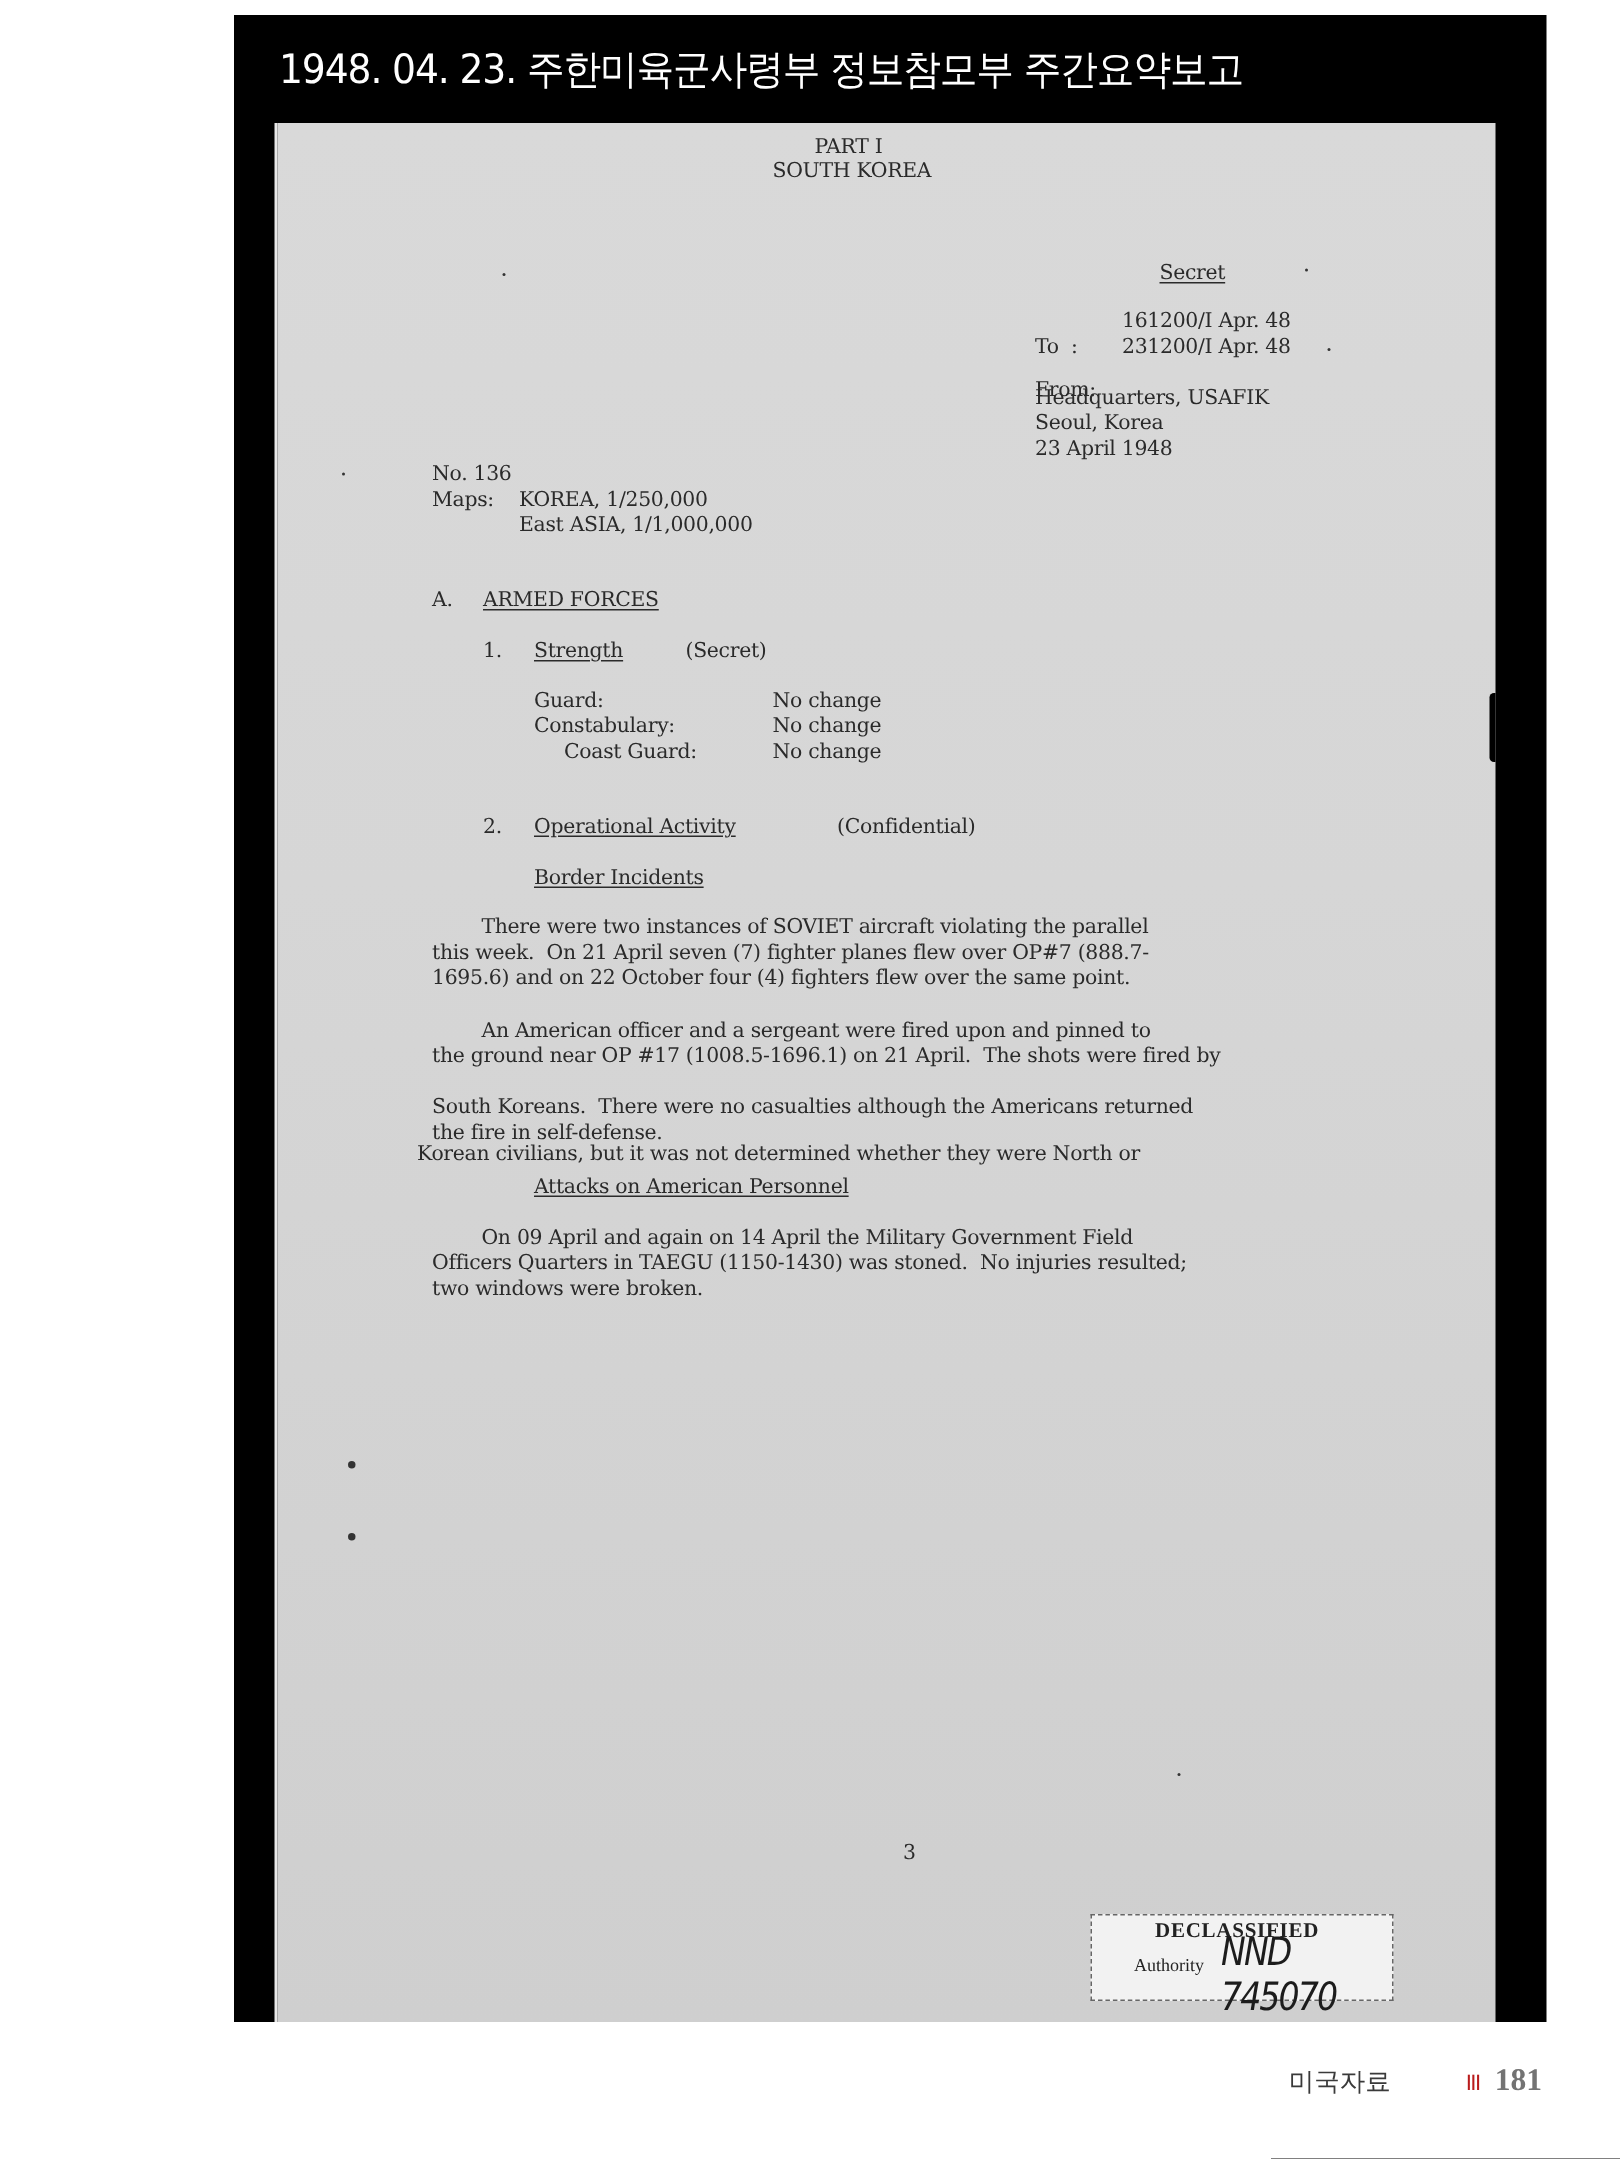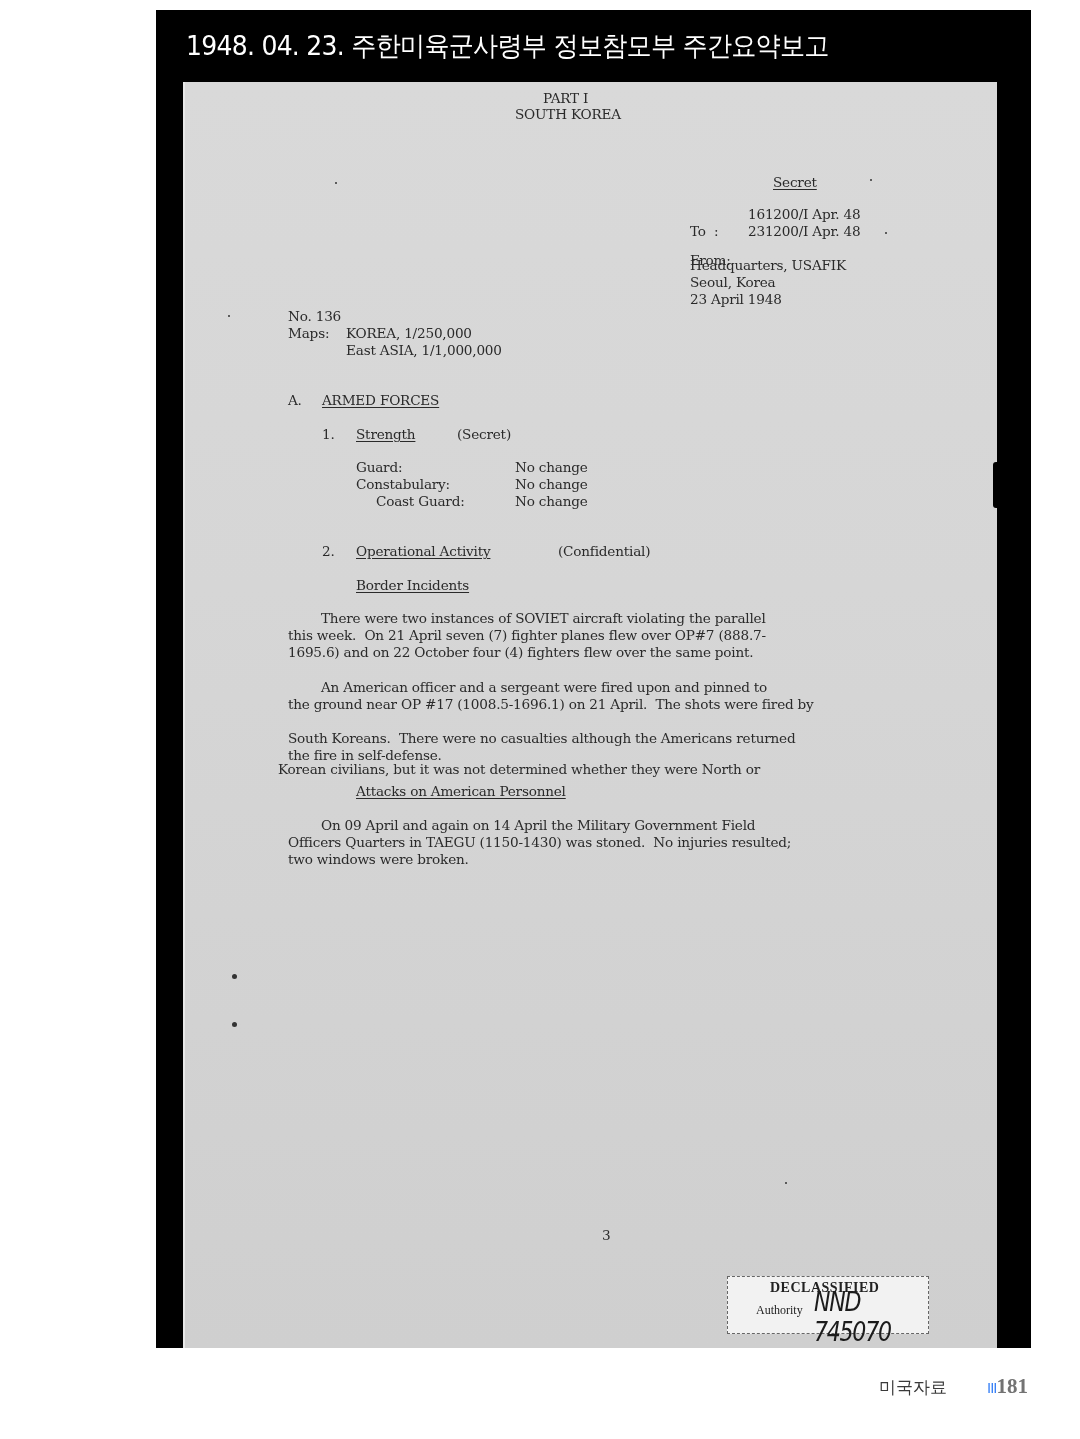--- a/index.html
+++ b/index.html
@@ -45,25 +45,25 @@
   .stamp-auth {
     position: absolute; left: 28px; top: 26px; font-family: "Liberation Serif", serif;
     font-size: 12px; color: #222;
   }
   .stamp-num {
     position: absolute; left: 86px; top: 10px; font-family: "DejaVu Sans", sans-serif;
     font-size: 26px; color: #1c1c1c; font-style: italic; letter-spacing: -1.5px;
     transform: scaleX(0.85); transform-origin: left center;
   }
   .footer {
-    position: absolute; right: 52px; top: 1374px; display: flex; align-items: baseline; 
+    position: absolute; right: 52px; top: 1374px; display: flex; align-items: baseline; gap: 10px;
     color: #333;
   }
   .footer-section { font-size: 17px; font-family: "DejaVu Sans", sans-serif; color: #3a3a3a; }
-  .footer-sep { font-size: 14px; color: #3b82f6; letter-spacing: -1px; padding-left: 40px; }
+  .footer-sep { font-size: 14px; color: #b91c1c; letter-spacing: -1px; padding-left: 40px; }
   .footer-page { font-size: 21px; font-weight: bold; font-family: Liberation Serif, serif; color: #737373; }
 </style>
 </head>
 <body>
 
 <div class="frame">
   <div class="frame-title">1948. 04. 23. 주한미육군사령부 정보참모부 주간요약보고</div>
 
   <div class="paper">
     <div class="tear"></div>

